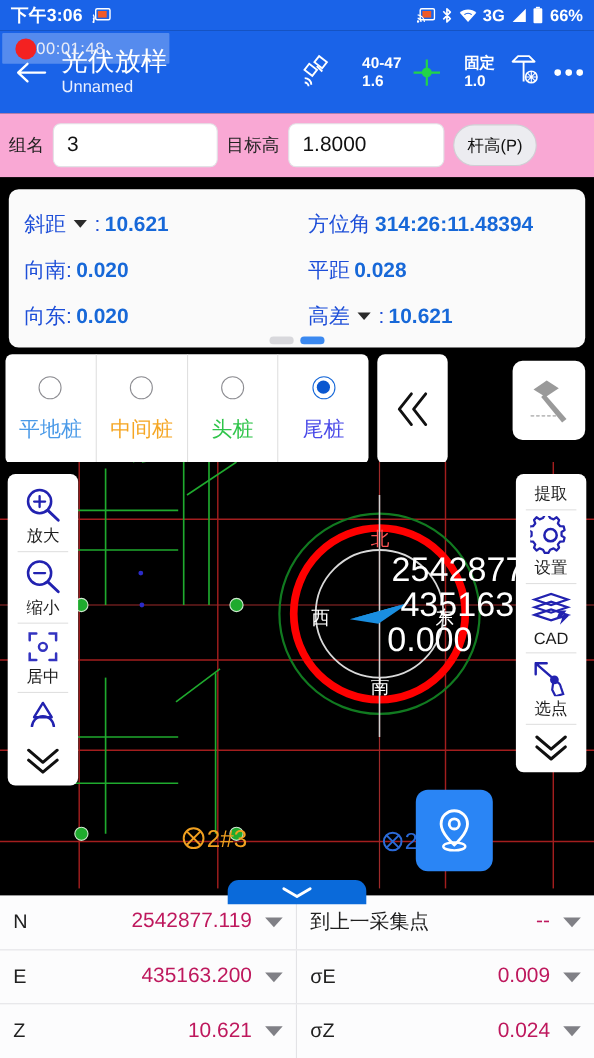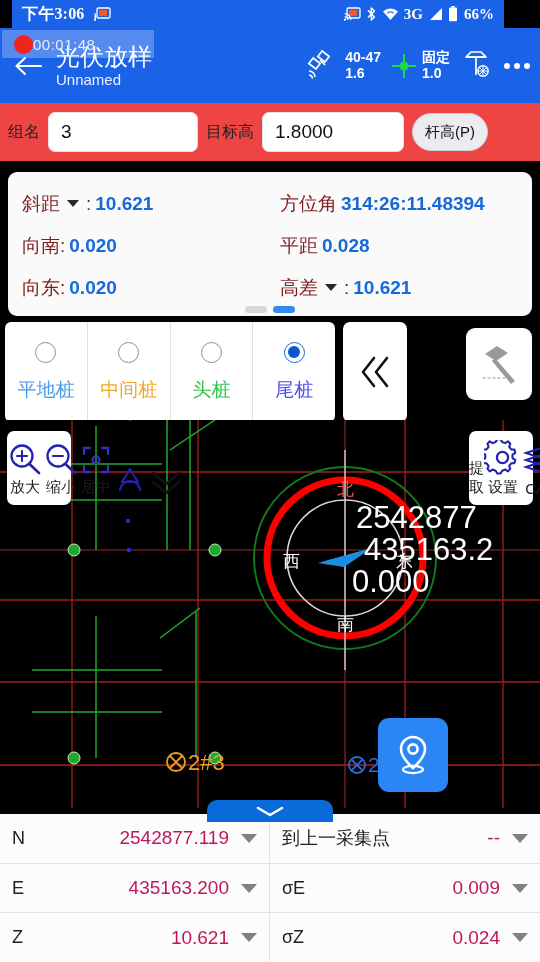--- a/index.html
+++ b/index.html
@@ -6,63 +6,62 @@
   html, body {
     width: 540px; height: 962px;
     background: #000;
     font-family: "Liberation Sans", "DejaVu Sans", sans-serif;
     overflow: hidden;
   }
   #app { position: relative; width: 540px; height: 962px; background: #000; }
 
   
   .sysbar {
-    position: absolute; top: 0; left: 12px; width: 492px; height: 28px;
+    position: absolute; top: 0; left: 0; width: 540px; height: 28px;
     background: #1a63e8; color: #fff;
     display: flex; align-items: center; justify-content: space-between;
     padding: 0 10px;
-    font-family: Liberation Serif, serif;
   }
   .sysbar-left { display: flex; align-items: center; gap: 9px; }
   .sys-time { font-size: 16px; font-weight: bold; letter-spacing: .2px; }
   .sysbar-right { display: flex; align-items: center; gap: 5px; }
   .sys-ico { display: inline-flex; align-items: center; }
   .sys-txt { font-size: 15px; font-weight: bold; }
   .batt-pct { font-size: 15px; font-weight: bold; margin-left: 1px; }
 
   
   .appbar {
     position: absolute; top: 28px; left: 0; width: 540px; height: 75px;
     background: #1a63e8; color: #fff;
     display: flex; align-items: center;
   }
   .back-arrow { width: 56px; display:flex; align-items:center; justify-content:center; }
   .titles { display: flex; flex-direction: column; justify-content: center; line-height: 1.15; }
   .app-title { font-size: 24px; font-weight: 500; color: #fff; }
   .app-sub { font-size: 15px; color: #eaf0ff; }
   .appbar-right { margin-left: auto; display: flex; align-items: center; gap: 9px; padding-right: 10px; }
-  .stat-group { display: flex; align-items: center; gap: 4px; }
+  .stat-group { display: flex; align-items: center; gap: 20px; }
   .stat-texts { display: flex; flex-direction: column; line-height: 1.12; font-size: 14px; font-weight: bold; }
   .dots { display: flex; gap: 4px; padding-left: 4px; }
   .dots i { width: 6px; height: 6px; border-radius: 50%; background: #fff; display: block; }
 
   
   .rec-chip {
     position: absolute; left: 2px; top: 30px;
     width: 152px; height: 28px; background: rgba(255,255,255,0.26);
     display: flex; align-items: center; gap: 0; padding-left: 12px;
     border-radius: 1px;
   }
   .rec-dot { width: 19px; height: 19px; border-radius: 50%; background: #f42121; }
   .rec-time { font-size: 15px; color: #e8ecf7; letter-spacing: .5px; }
 
   
   .params {
     position: absolute; top: 103px; left: 0; width: 540px; height: 58px;
-    background: #ef4444; display: flex; align-items: center; padding: 0 8px; gap: 8px;
+    background: #f9a8d4; display: flex; align-items: center; padding: 0 8px; gap: 8px;
   }
   .p-label { font-size: 16px; color: #222; white-space: nowrap; }
   .p-input {
     background: #fff; border: 1px solid #e2e2e6; border-radius: 7px;
     height: 40px; display: flex; align-items: center; padding: 0 12px;
     font-size: 19px; color: #111;
   }
   #group-input { width: 150px; }
   #target-input { width: 142px; }
   .p-btn {
@@ -72,21 +71,21 @@
   }
 
   
   .infocard {
     position: absolute; top: 172px; left: 8px; width: 524px; height: 144px;
     background: #fafafa; border-radius: 9px; padding: 11px 14px 6px 14px;
   }
   .info-row { display: flex; height: 42px; align-items: center; }
   .info-cell { display: flex; align-items: baseline; gap: 4px; }
   .info-cell.c1 { width: 258px; }
-  .ikey { font-size: 19px; color: #7f1d1d; }
+  .ikey { font-size: 19px; color: #1d4ed8; }
   .ival { font-size: 19px; color: #1768d8; font-weight: bold; }
   .caret { display: inline-block; width: 0; height: 0;
     border-left: 6px solid transparent; border-right: 6px solid transparent;
     border-top: 7px solid #2a2a2a; margin: 0 3px; position: relative; top: -3px; }
   .pager { position: absolute; left: 50%; bottom: 3px; transform: translateX(-50%);
     display: flex; gap: 6px; }
   .pager i { display: block; width: 22px; height: 7px; border-radius: 4px; background: #d8d8dc; }
   .pager i.on { background: #3b89f0; }
 
   
@@ -106,21 +105,21 @@
 
   .tool-card { position: absolute; top: 328px; left: 466px; width: 66px; height: 72px;
     background: #fff; border-radius: 9px; display: flex; align-items: center; justify-content: center; }
 
   
   .canvas { position: absolute; top: 420px; left: 0; width: 540px; height: 388px;
     background: #000; overflow: hidden; }
 
   
   .vtool { position: absolute; background: #fff; border-radius: 7px;
-    display: flex; flex-direction: row; align-items: flex-end; z-index: 5; }
+    display: flex; flex-direction: column; align-items: center; z-index: 5; }
   .vtool.left { top: 431px; left: 7px; width: 64px; padding: 6px 0 4px 0; }
   .vtool.right { top: 431px; left: 469px; width: 64px; padding: 4px 0 4px 0; }
   .vt-item { width: 100%; display: flex; flex-direction: column; align-items: center;
     gap: 2px; padding: 5px 0 4px 0; }
   .vt-label { font-size: 15px; color: #1d1d1d; }
   .vt-sep { width: 46px; height: 1px; background: #e0e0e0; }
 
   .pin-btn { position: absolute; top: 718px; left: 378px; width: 70px; height: 74px;
     background: #2a85f5; border-radius: 11px; display: flex; align-items: center;
     justify-content: center; z-index: 6; }

